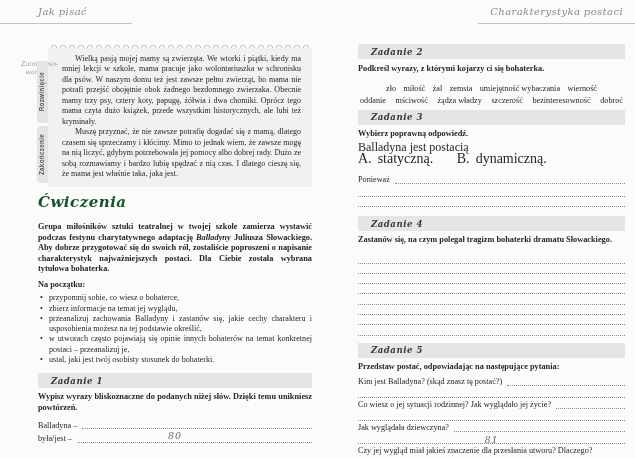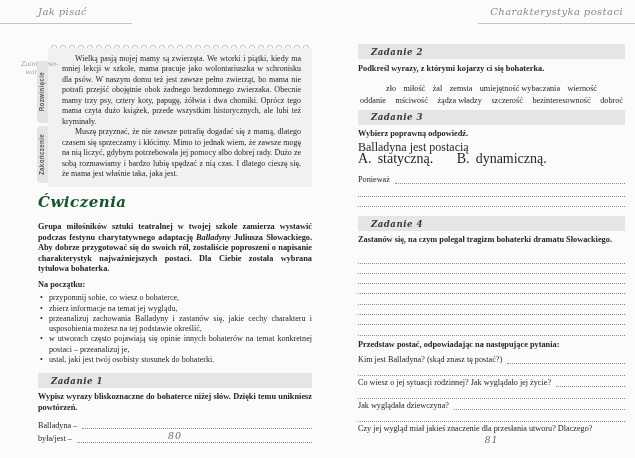--- a/index.html
+++ b/index.html
@@ -105,21 +105,21 @@
 
   <ul class="bullets">
     <li>przypomnij sobie, co wiesz o bohaterce,</li>
     <li>zbierz informacje na temat jej wyglądu,</li>
     <li>przeanalizuj zachowania Balladyny i zastanów się, jakie cechy charakteru i usposobienia możesz na tej podstawie określić,</li>
     <li>w utworach często pojawiają się opinie innych bohaterów na temat konkretnej postaci – przeanalizuj je,</li>
     <li>ustal, jaki jest twój osobisty stosunek do bohaterki.</li>
   </ul>
 
   <div class="zbar script">Zadanie 1</div>
-  <p class="instr" style="margin-top:4px;">Wypisz wyrazy bliskoznaczne do bohaterce niżej słów. Dzięki temu unikniesz powtórzeń.</p>
+  <p class="instr" style="margin-top:4px;">Wypisz wyrazy bliskoznaczne do podanych niżej słów. Dzięki temu unikniesz powtórzeń.</p>
 
   <div class="fieldrow" style="margin-top:7px;">
     <span>Balladyna –</span>
     <span class="leader"></span>
   </div>
   <div class="fieldrow">
     <span>była/jest –</span>
     <span class="leader"></span>
   </div>
 
@@ -171,20 +171,21 @@
     <div class="dotline"></div>
     <div class="dotline"></div>
     <div class="dotline"></div>
     <div class="dotline"></div>
     <div class="dotline"></div>
     <div class="dotline"></div>
     <div class="dotline"></div>
     <div class="dotline"></div>
   </div>
 
+  <div class="zbar" style="margin-top:7px;"><span class="script">Zadanie 5</span></div>
   <p class="instr" style="margin-top:4px;">Przedstaw postać, odpowiadając na następujące pytania:</p>
 
   <div style="margin-top:4px;">
     <div class="fieldrow" style="margin-top:5px;">
       <span>Kim jest Balladyna? (skąd znasz tę postać?)</span>
       <span class="leader"></span>
     </div>
     <div class="dotline"></div>
 
     <div class="fieldrow" style="margin-top:2px;">

